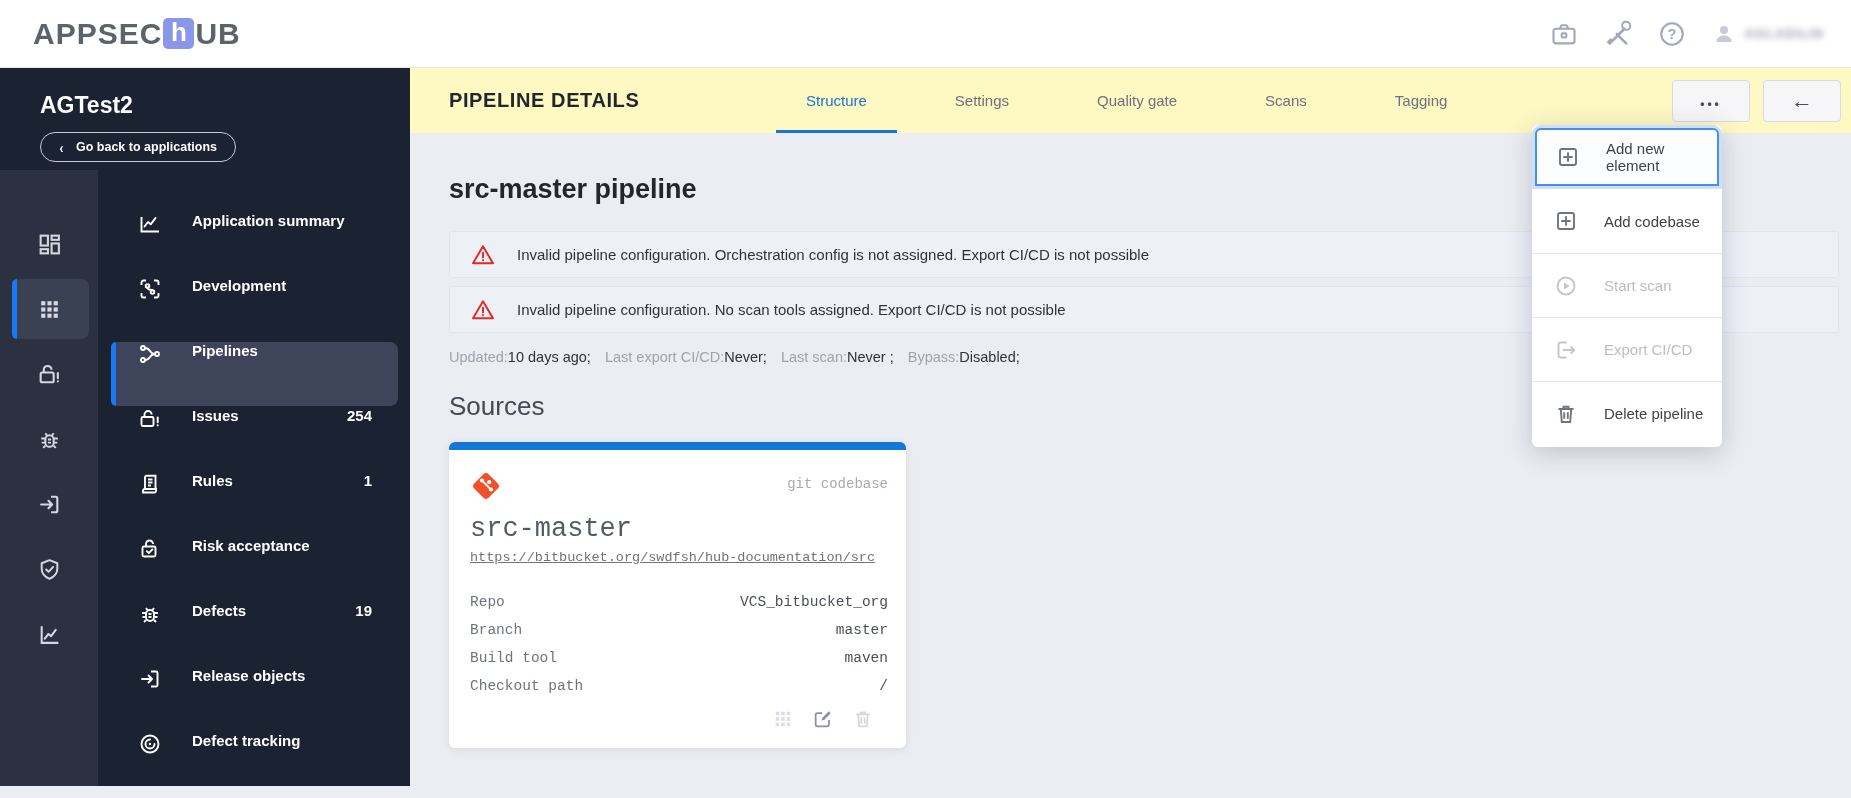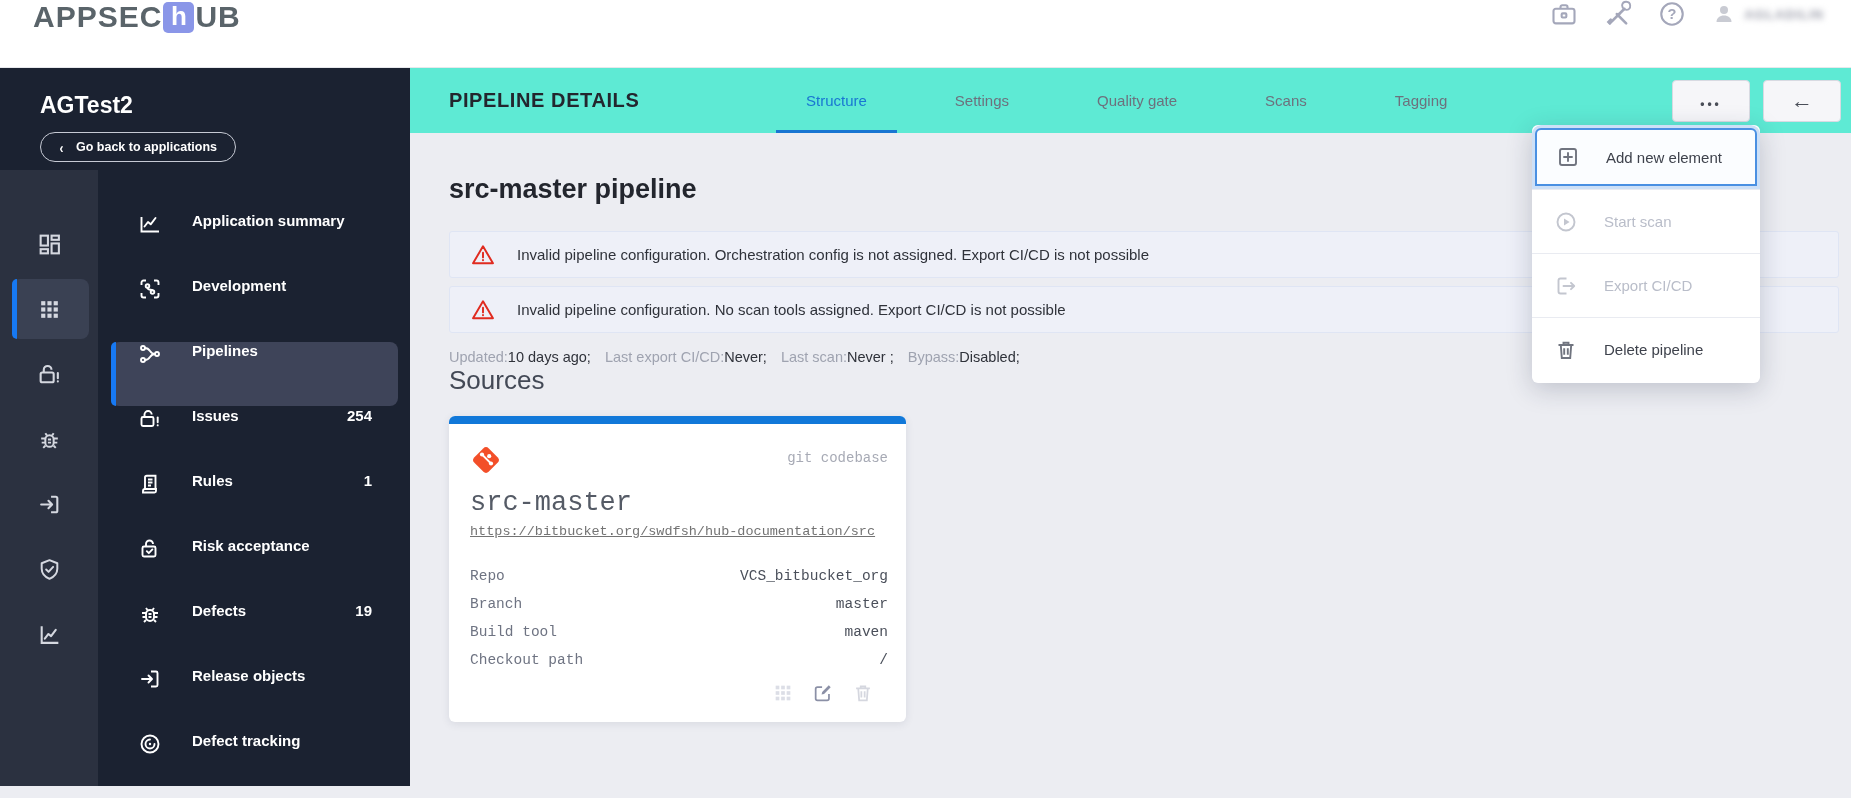--- a/index.html
+++ b/index.html
@@ -8,21 +8,21 @@
     font-family:"Liberation Sans", sans-serif;
     position:relative; overflow:hidden;
     background:#ecedf2; color:#2f323a;
   }
   svg { display:block; }
 
   
   .topbar {
     position:absolute; left:0; top:0; width:1851px; height:68px;
     background:#ffffff; border-bottom:1px solid #e7e8ec;
-    display:flex; align-items:flex-start; z-index:20;
+    display:flex; align-items:center; z-index:20;
   }
   .logo { display:flex; align-items:center; margin-left:33px; user-select:none; }
   .logo .t {
     font-size:30px; font-weight:bold; letter-spacing:1px; color:#5a646a;
   }
   .logo .box {
     width:31px; height:31px; background:#8a96e8; border-radius:5px;
     color:#ffffff; font-size:26px; font-weight:bold; line-height:29px;
     text-align:center; margin:0 1px;
   }
@@ -66,21 +66,21 @@
     content:""; position:absolute; left:13px; top:0; width:5px; height:64px;
     background:#1779f3; border-radius:8px 0 0 8px;
   }
   .menu-item svg { width:24px; height:24px; color:#ffffff; margin-right:30px; position:relative; z-index:1; flex:none; }
   .menu-item .lbl { color:#ffffff; font-size:15px; font-weight:bold; position:relative; z-index:1; }
   .menu-item .badge { margin-left:auto; color:#ffffff; font-size:15px; font-weight:bold; position:relative; z-index:1; }
 
   
   .main { position:absolute; left:410px; top:68px; right:0; bottom:0; background:#ecedf2; }
   .main-header {
-    height:65px; background:#5eead4; display:flex; align-items:stretch;
+    height:65px; background:#fef9c3; display:flex; align-items:stretch;
   }
   .mh-title {
     width:352px; padding-left:39px; display:flex; align-items:center;
     font-size:20px; font-weight:bold; letter-spacing:.6px; color:#23262e;
   }
   .tabs { display:flex; align-items:stretch; }
   .tab {
     display:flex; align-items:center; padding:0 30px; margin:0 14px;
     font-size:15px; color:#6d717d; cursor:pointer; position:relative;
   }
@@ -100,21 +100,21 @@
   .warnbox {
     height:47px; margin-bottom:8px; margin-right:0;
     background:#eef0f8; border:1px solid #dfe5f4; border-radius:3px;
     display:flex; align-items:center; padding:0 20px; gap:21px;
   }
   .warnbox svg { width:26px; height:26px; color:#e02b20; flex:none; }
   .warnbox .wtext { font-size:15px; color:#2f323a; }
   .metaline { margin-top:16px; display:flex; font-size:14.5px; }
   .metaline .ml { color:#9fa3b0; }
   .metaline .mv { color:#2f323a; margin-right:14px; }
-  .sources-h { font-size:26px; color:#434956; font-weight:normal; }
+  .sources-h { margin-top:26px; font-size:26px; color:#434956; font-weight:normal; }
 
   
   .card {
     margin-top:20px; width:457px; background:#ffffff; border-radius:6px;
     box-shadow:0 2px 8px rgba(40,50,80,.10);
     font-family:Liberation Mono, monospace;
   }
   .card-bar { height:8px; background:#1178d9; border-radius:6px 6px 0 0; }
   .card-body { padding:20px 18px 18px 21px; }
   .card-toprow { display:flex; align-items:flex-start; }
@@ -127,21 +127,21 @@
   .frow .fl { color:#6e7382; }
   .frow .fv { margin-left:auto; color:#4a4f5a; }
   .card-actions { margin-top:8px; display:flex; justify-content:flex-end; align-items:center; gap:18px; padding-right:14px; }
   .card-actions svg { width:22px; height:22px; cursor:pointer; }
   .ca-grid { color:#dcdee6; }
   .ca-edit { color:#8b90a6; }
   .ca-trash { color:#d5d7df; }
 
   
   .ctx {
-    position:absolute; left:1532px; top:125px; width:228px; z-index:40;
+    position:absolute; left:1532px; top:125px; width:190px; z-index:40;
     background:#ffffff; border-radius:6px;
     box-shadow:0 6px 26px rgba(30,40,70,.22);
     padding-bottom:2px;
   }
   .ctx-item {
     height:64px; display:flex; align-items:center; padding:0 16px 0 22px; gap:26px;
     font-size:15px; color:#3e424c; cursor:pointer; background:#ffffff;
   }
   .ctx-item svg { width:24px; height:24px; color:#70747f; flex:none; }
   .ctx-item.sep { border-top:1px solid #e9ebf1; }
@@ -450,20 +450,27 @@
 </div>
 
 <div class="ctx">
   <div class="ctx-item focused">
     <svg viewBox="0 0 24 24" fill="none" stroke="currentColor" stroke-width="1.9">
       <rect x="4" y="4" width="16" height="16" rx="2"></rect>
         <path d="M12 8 v8 M8 12 h8" stroke-linecap="round"></path>
     </svg>
     <span>Add new element</span>
   </div>
+  <div class="ctx-item">
+    <svg viewBox="0 0 24 24" fill="none" stroke="currentColor" stroke-width="1.9">
+      <rect x="4" y="4" width="16" height="16" rx="2"></rect>
+        <path d="M12 8 v8 M8 12 h8" stroke-linecap="round"></path>
+    </svg>
+    <span>Add codebase</span>
+  </div>
   <div class="ctx-item sep disabled">
     <svg viewBox="0 0 24 24" fill="none" stroke="currentColor" stroke-width="1.9">
       <circle cx="12" cy="12" r="8.5"></circle>
         <path d="M10 8.6 l5.6 3.4 -5.6 3.4 z" fill="currentColor" stroke="none"></path>
     </svg>
     <span>Start scan</span>
   </div>
   <div class="ctx-item sep disabled">
     <svg viewBox="0 0 24 24" fill="none" stroke="currentColor" stroke-width="1.9">
       <path d="M12.5 4.5 H6.5 a2 2 0 0 0-2 2 v11 a2 2 0 0 0 2 2 h6"></path>

